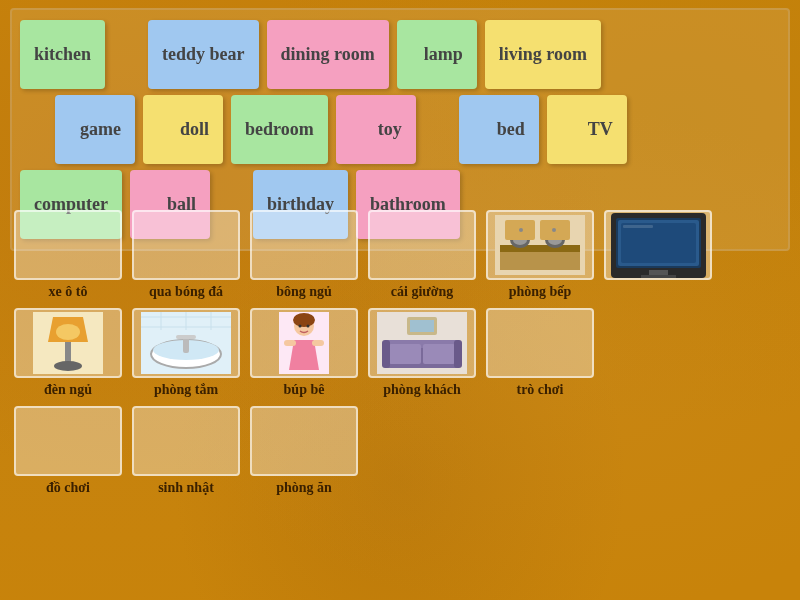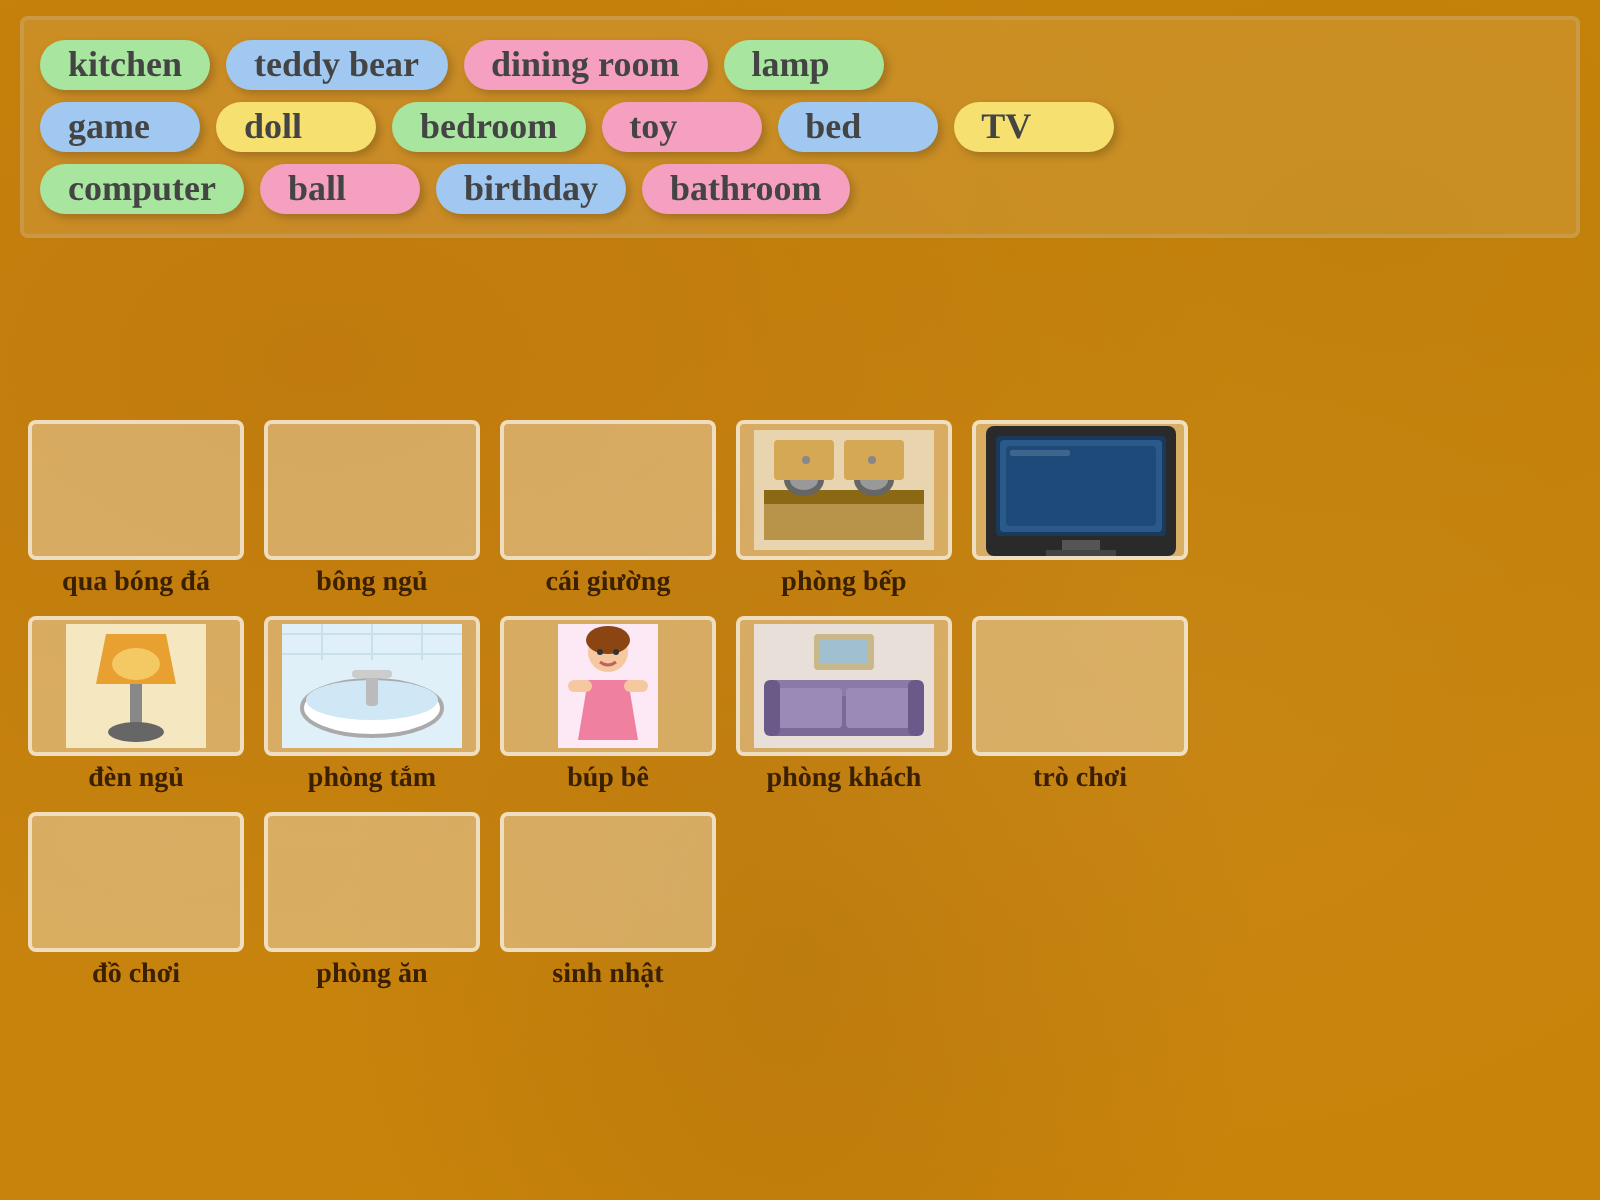--- a/index.html
+++ b/index.html
@@ -41,35 +41,35 @@
       gap: 6px;
     }
 
     .sticky-row {
       display: flex;
       gap: 8px;
       justify-content: flex-start;
     }
 
     .sticky-note {
-      padding: 2px 14px;
-      border-radius: 14px;
+      padding: 24px 14px;
+      border-radius: 4px;
       font-size: 18px;
       font-weight: bold;
       color: #444;
       cursor: pointer;
       min-width: 80px;
-      text-align: left;
+      text-align: right;
       box-shadow: 2px 2px 4px rgba(0,0,0,0.2);
       border: none;
     }
 
     .sticky-green { background-color: #a8e6a0; }
     .sticky-pink { background-color: #f5a0c0; }
-    .sticky-blue { background-color: #a0c8f0; }
+    .sticky-blue { background-color: #a0c8f0; margin-left: 35px; }
     .sticky-yellow { background-color: #f5e070; }
 
     
     .drop-section {
       position: absolute;
       top: 210px;
       left: 10px;
       right: 10px;
       bottom: 10px;
       display: flex;
@@ -119,20 +119,21 @@
 <body>
 
 <div class="cork-board">
 
   <div class="sticky-section">
     <div class="sticky-row">
       <div class="sticky-note sticky-green">kitchen</div>
       <div class="sticky-note sticky-blue">teddy bear</div>
       <div class="sticky-note sticky-pink">dining room</div>
       <div class="sticky-note sticky-green">lamp</div>
+      <div class="sticky-note sticky-yellow">living room</div>
     </div>
     <div class="sticky-row">
       <div class="sticky-note sticky-blue">game</div>
       <div class="sticky-note sticky-yellow">doll</div>
       <div class="sticky-note sticky-green">bedroom</div>
       <div class="sticky-note sticky-pink">toy</div>
       <div class="sticky-note sticky-blue">bed</div>
       <div class="sticky-note sticky-yellow">TV</div>
     </div>
     <div class="sticky-row">
@@ -140,20 +141,24 @@
       <div class="sticky-note sticky-pink">ball</div>
       <div class="sticky-note sticky-blue">birthday</div>
       <div class="sticky-note sticky-pink">bathroom</div>
     </div>
   </div>
 
   <div class="drop-section">
 
     <div class="drop-row">
 
+      <div class="drop-item">
+        <div class="drop-box"></div>
+        <div class="drop-label">xe ô tô</div>
+      </div>
 
       <div class="drop-item">
         <div class="drop-box"></div>
         <div class="drop-label">qua bóng đá</div>
       </div>
 
       <div class="drop-item">
         <div class="drop-box"></div>
         <div class="drop-label">bông ngủ</div>
       </div>
@@ -306,25 +311,25 @@
     <div class="drop-row">
 
       <div class="drop-item">
         <div class="drop-box"></div>
         <div class="drop-label">đồ chơi</div>
       </div>
 
 
       <div class="drop-item">
         <div class="drop-box"></div>
+        <div class="drop-label">sinh nhật</div>
+      </div>
+
+      <div class="drop-item">
+        <div class="drop-box"></div>
         <div class="drop-label">phòng ăn</div>
       </div>
 
-      <div class="drop-item">
-        <div class="drop-box"></div>
-        <div class="drop-label">sinh nhật</div>
-      </div>
-
     </div>
 
   </div>
 
 </div>
 
 </body></html>

